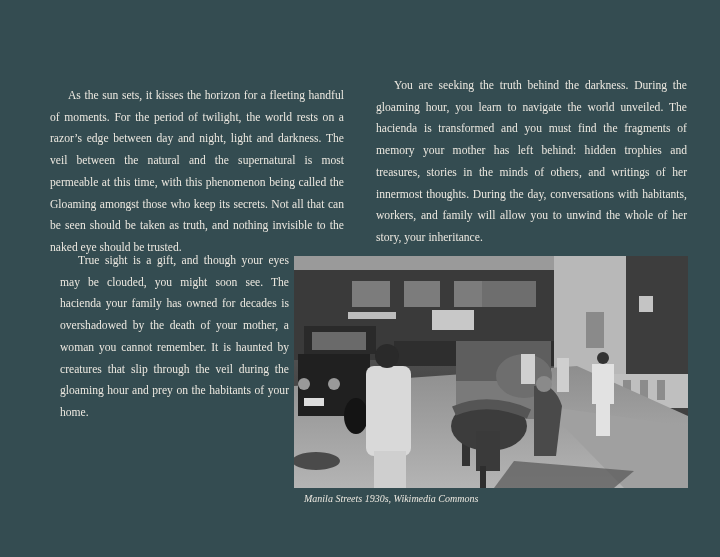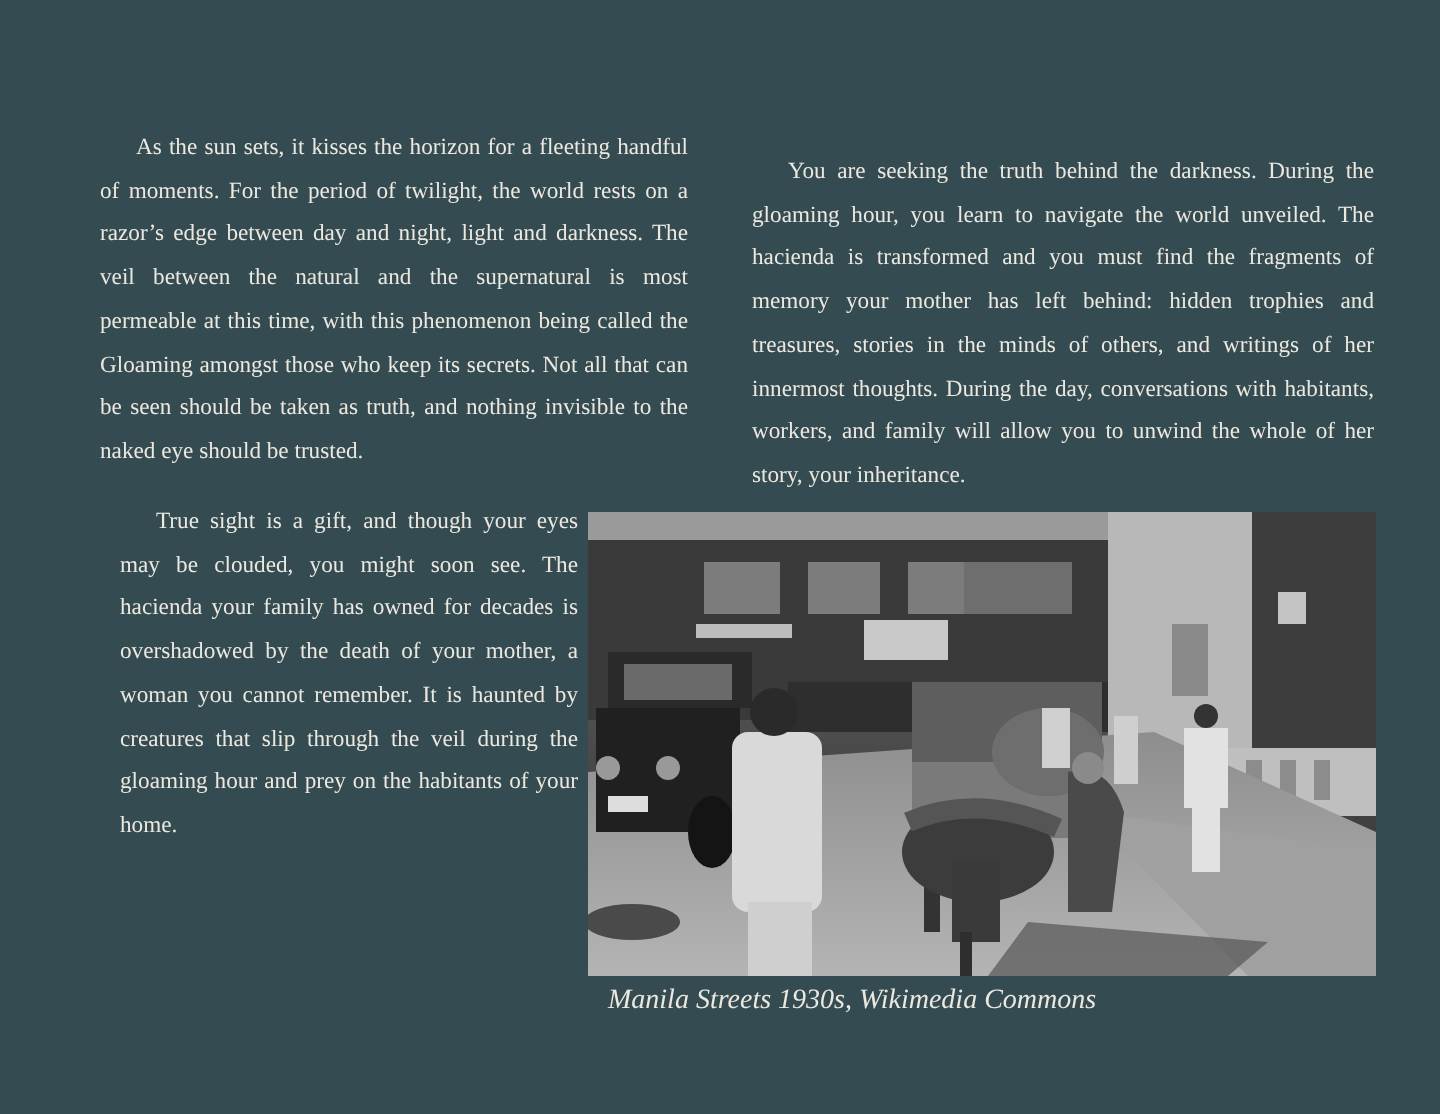--- a/index.html
+++ b/index.html
@@ -11,31 +11,31 @@
     position:relative;
   }
   .para {
     position:absolute;
     font-size:11.6px;
     line-height:21.7px;
     text-align:justify;
     margin:0;
     text-indent:18px;
   }
-  #p1 { left:50px; top:63px; width:294px; }
+  #p1 { left:50px; top:85px; width:294px; }
   #p2 { left:376px; top:75px; width:311px; }
   #p3 { left:60px; top:250px; width:229px; }
   .photo {
     position:absolute; left:294px; top:256px; width:394px; height:232px;
     overflow:hidden; background:#777;
   }
   .photo svg { display:block; }
   .caption {
     position:absolute; left:304px; top:493px;
-    font-size:14px; font-style:italic; color:#ece8e0;
+    font-size:10px; font-style:italic; color:#ece8e0;
   }
 </style>
 </head>
 <body>
 
 <p class="para" id="p1">As the sun sets, it kisses the horizon for a fleeting handful of moments. For the period of twilight, the world rests on a razor’s edge between day and night, light and darkness. The veil between the natural and the supernatural is most permeable at this time, with this phenomenon being called the Gloaming amongst those who keep its secrets. Not all that can be seen should be taken as truth, and nothing invisible to the naked eye should be trusted.</p>
 <p class="para" id="p2">You are seeking the truth behind the darkness. During the gloaming hour, you learn to navigate the world unveiled. The hacienda is transformed and you must find the fragments of memory your mother has left behind: hidden trophies and treasures, stories in the minds of others, and writings of her innermost thoughts. During the day, conversations with habitants, workers, and family will allow you to unwind the whole of her story, your inheritance.</p>
 <p class="para" id="p3">True sight is a gift, and though your eyes may be clouded, you might soon see. The hacienda your family has owned for decades is overshadowed by the death of your mother, a woman you cannot remember. It is haunted by creatures that slip through the veil during the gloaming hour and prey on the habitants of your home.</p>
 
 <div class="photo">

